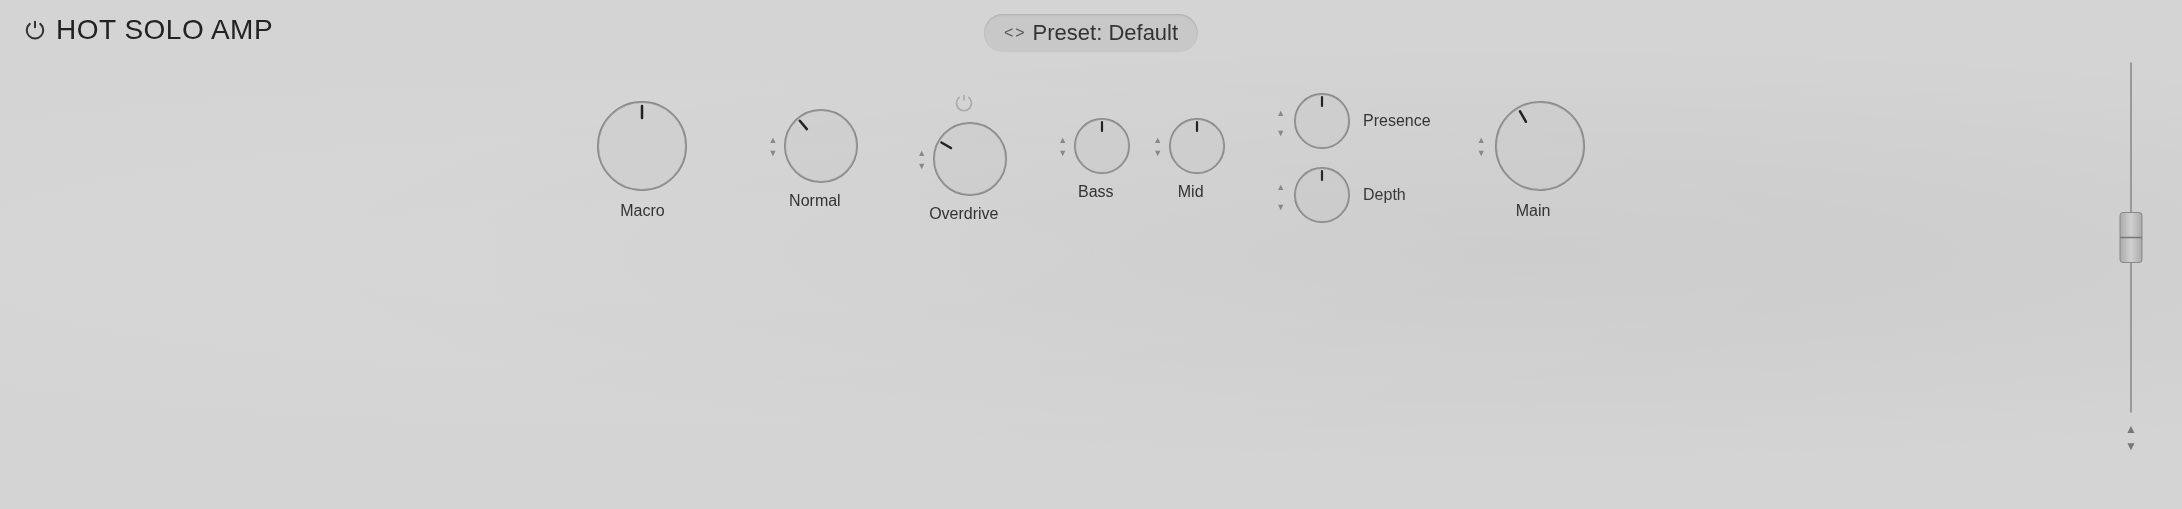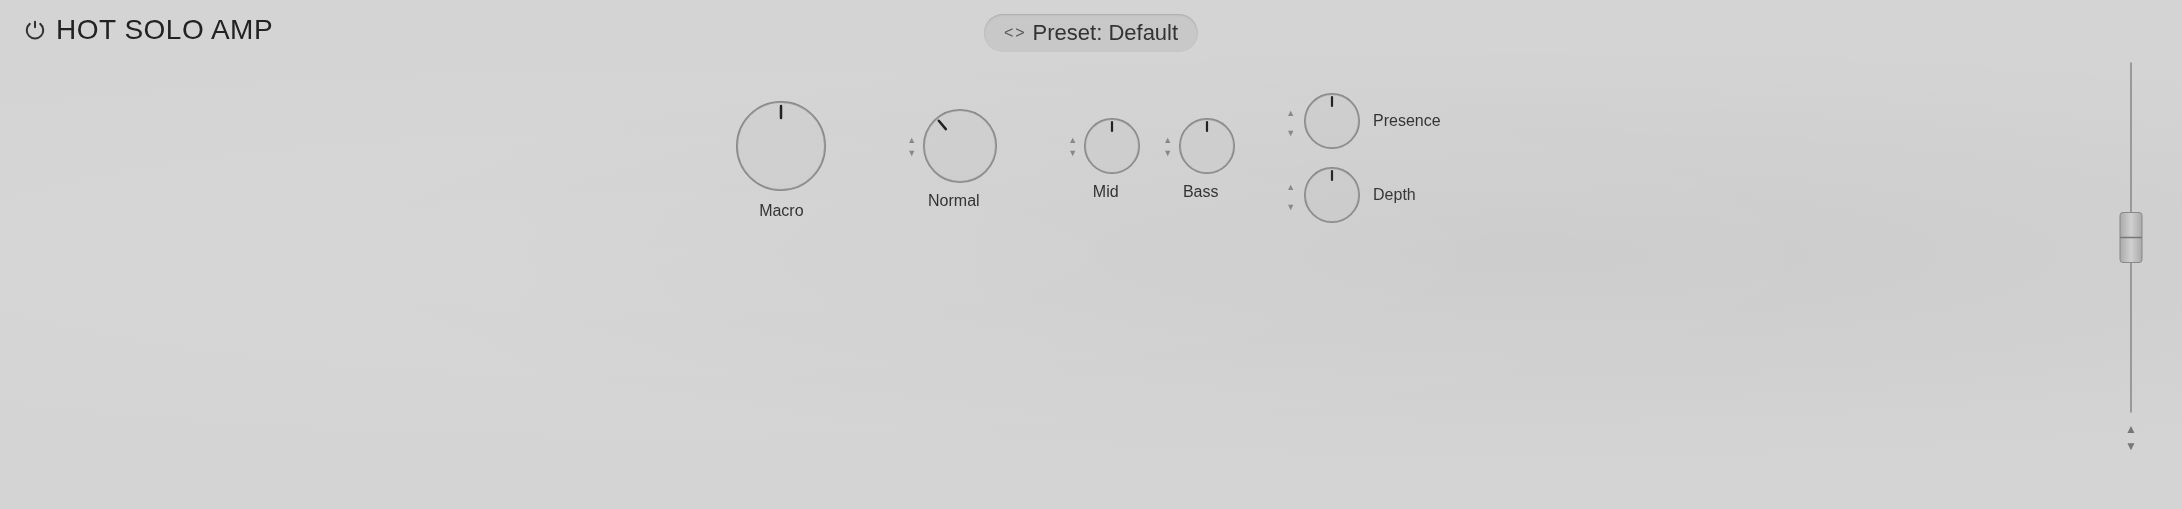--- a/index.html
+++ b/index.html
@@ -176,51 +176,73 @@
         <g transform="rotate(-40, 40, 40)">
           <line x1="40" y1="7" x2="40" y2="18" stroke="#222" stroke-width="2.5" stroke-linecap="round"></line>
         </g>
       </svg>
     </div>
     <span class="knob-label">Normal</span>
   </div>
 
   <div style="width:20px"></div>
 
+  <div class="knob-group knob-group-spacing">
+
+    <svg width="20" height="20" viewBox="0 0 24 24" fill="none" stroke="#aaa" stroke-width="2" stroke-linecap="round">
+      <path d="M12 3v5"></path>
+      <path d="M6.3 5.3A9 9 0 1 0 17.7 5.3"></path>
+    </svg>
+    <div class="knob-with-arrows">
+      <div class="knob-arrows">
+        <span class="arrow-up"></span>
+        <span class="arrow-down"></span>
+      </div>
+      <svg class="knob-medium" viewBox="0 0 80 80">
+        <circle cx="40" cy="40" r="36" fill="none" stroke="#888" stroke-width="2"></circle>
+        <circle cx="40" cy="40" r="36" fill="rgba(200,200,200,0.3)"></circle>
+
+        <g transform="rotate(-60, 40, 40)">
+          <line x1="40" y1="7" x2="40" y2="18" stroke="#222" stroke-width="2.5" stroke-linecap="round"></line>
+        </g>
+      </svg>
+    </div>
+    <span class="knob-label">Overdrive</span>
+  </div>
 
   <div style="width:20px"></div>
 
   <div class="knob-group knob-group-tight">
     <div class="knob-with-arrows">
       <div class="knob-arrows">
         <span class="arrow-up"></span>
         <span class="arrow-down"></span>
       </div>
       <svg class="knob-small" viewBox="0 0 62 62">
         <circle cx="31" cy="31" r="27" fill="none" stroke="#888" stroke-width="2"></circle>
         <circle cx="31" cy="31" r="27" fill="rgba(200,200,200,0.3)"></circle>
         <line x1="31" y1="7" x2="31" y2="16" stroke="#222" stroke-width="2.2" stroke-linecap="round"></line>
       </svg>
     </div>
-    <span class="knob-label">Mid</span>
+    <span class="knob-label">Bass</span>
   </div>
 
   <div class="knob-group knob-group-tight">
     <div class="knob-with-arrows">
       <div class="knob-arrows">
         <span class="arrow-up"></span>
         <span class="arrow-down"></span>
       </div>
       <svg class="knob-small" viewBox="0 0 62 62">
         <circle cx="31" cy="31" r="27" fill="none" stroke="#888" stroke-width="2"></circle>
         <circle cx="31" cy="31" r="27" fill="rgba(200,200,200,0.3)"></circle>
         <line x1="31" y1="7" x2="31" y2="16" stroke="#222" stroke-width="2.2" stroke-linecap="round"></line>
       </svg>
     </div>
-    <span class="knob-label">Bass</span>
+    <span class="knob-label">Mid</span>
   </div>
 
 
   <div style="width:20px"></div>
 
   <div style="display:flex; flex-direction:column; align-items:flex-start; gap:4px; margin: 0 18px;">
 
     <div style="display:flex; align-items:center; gap:6px;">
       <div style="display:flex; flex-direction:column; gap:2px;">
         <span class="arrow-up"></span>
@@ -243,20 +265,37 @@
         <circle cx="31" cy="31" r="27" fill="none" stroke="#888" stroke-width="2"></circle>
         <circle cx="31" cy="31" r="27" fill="rgba(200,200,200,0.3)"></circle>
         <line x1="31" y1="7" x2="31" y2="16" stroke="#222" stroke-width="2.2" stroke-linecap="round"></line>
       </svg>
       <span class="knob-label" style="margin-left:4px;">Depth</span>
     </div>
   </div>
 
   <div style="width:10px"></div>
 
+  <div class="knob-group knob-group-spacing">
+    <div class="knob-with-arrows">
+      <div class="knob-arrows">
+        <span class="arrow-up"></span>
+        <span class="arrow-down"></span>
+      </div>
+      <svg class="knob-large" viewBox="0 0 100 100">
+        <circle cx="50" cy="50" r="44" fill="none" stroke="#888" stroke-width="2"></circle>
+        <circle cx="50" cy="50" r="44" fill="rgba(200,200,200,0.3)"></circle>
+
+        <g transform="rotate(-30, 50, 50)">
+          <line x1="50" y1="10" x2="50" y2="22" stroke="#222" stroke-width="2.5" stroke-linecap="round"></line>
+        </g>
+      </svg>
+    </div>
+    <span class="knob-label">Main</span>
+  </div>
 
 </div>
 
 <div style="position:absolute; right: 36px; top: 50%; transform: translateY(-50%); display:flex; flex-direction:column; align-items:center; gap:0;">
   <svg width="30" height="360" viewBox="0 0 30 360">
 
     <line x1="15" y1="5" x2="15" y2="355" stroke="#999" stroke-width="2"></line>
 
     <rect x="4" y="155" width="22" height="50" rx="3" fill="url(#faderGrad)" stroke="#888" stroke-width="1"></rect>
 

